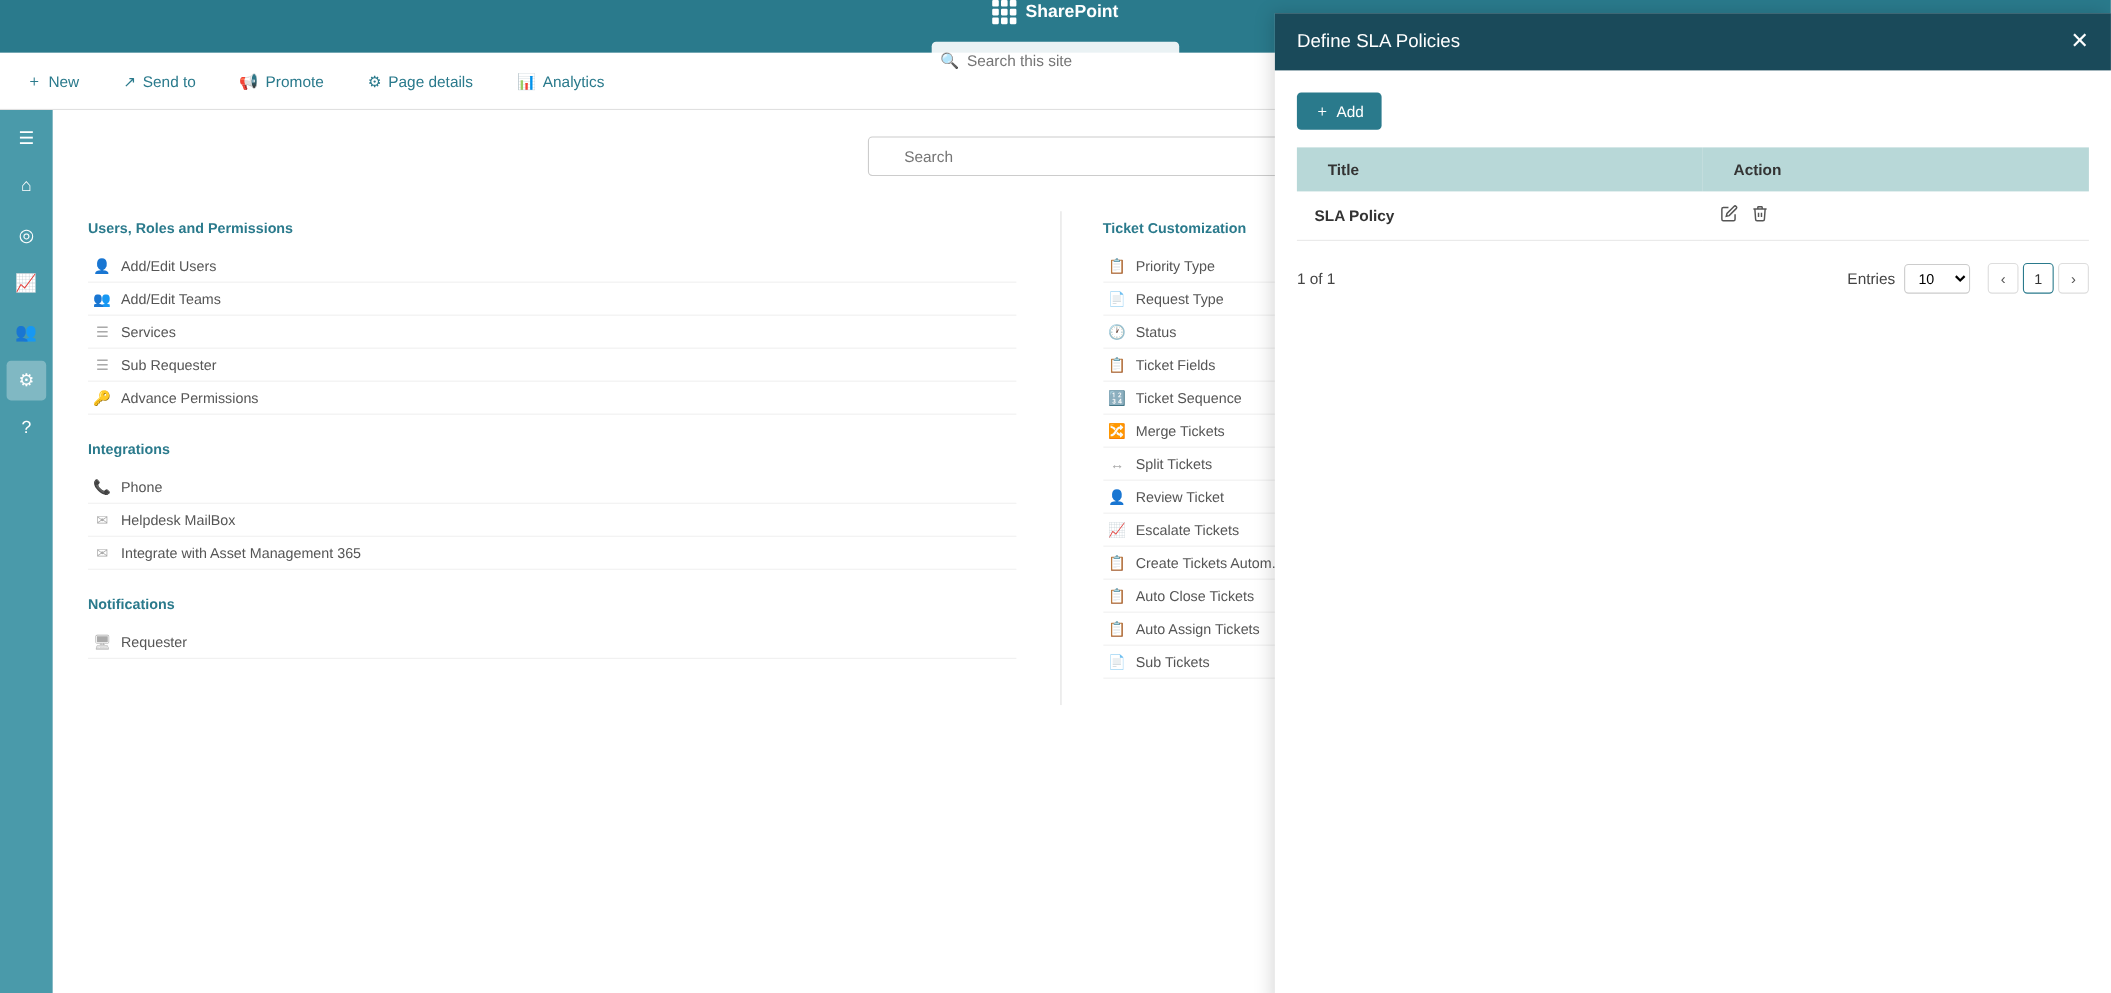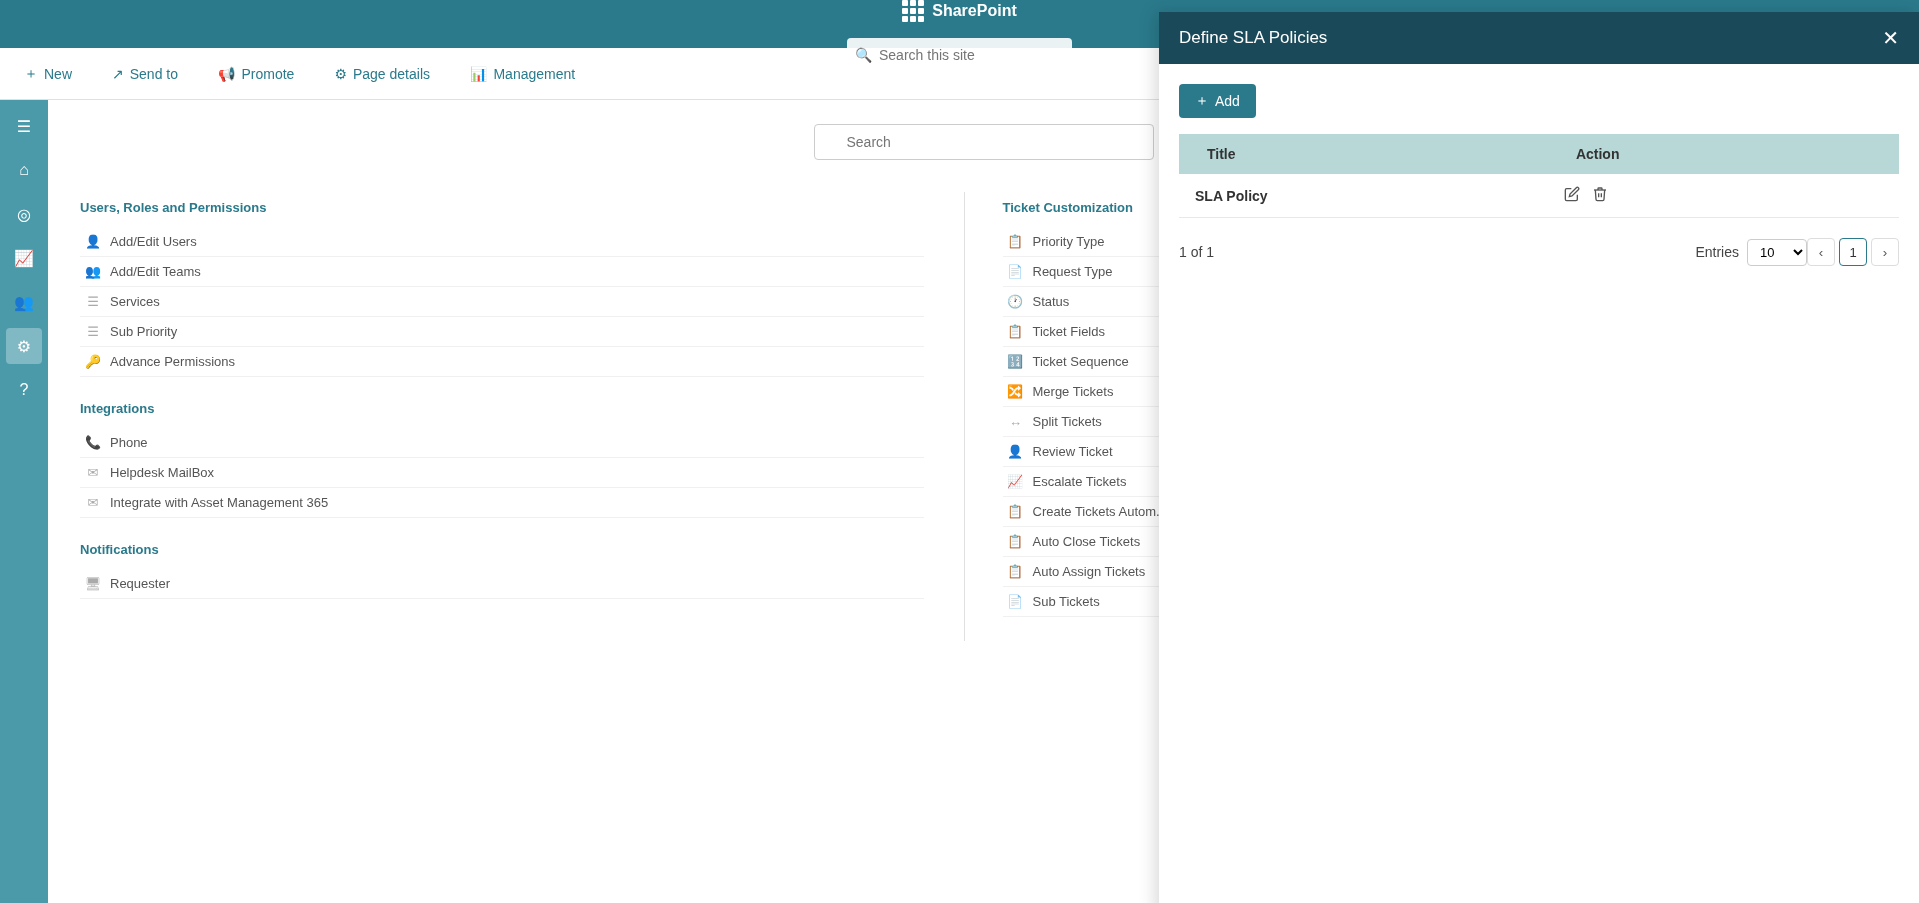--- a/index.html
+++ b/index.html
@@ -122,21 +122,21 @@
       padding: 24px 32px;
     }
 
     
     .content-search {
       display: flex;
       justify-content: center;
       margin-bottom: 32px;
     }
     .content-search-input {
-      width: 340px;
+      width: 389px;
       height: 36px;
       border: 1px solid #ccc;
       border-radius: 4px;
       padding: 0 12px 0 32px;
       font-size: 14px;
       color: #999;
       position: relative;
     }
     .content-search-wrap {
       position: relative;
@@ -360,21 +360,21 @@
   <button class="action-btn">
     <span>📢</span>
     <span>Promote</span>
   </button>
   <button class="action-btn">
     <span>⚙</span>
     <span>Page details</span>
   </button>
   <button class="action-btn">
     <span>📊</span>
-    <span>Management</span>
+    <span>Analytics</span>
   </button>
 </div>
 
 <div class="layout">
 
   <div class="sidebar">
     <div class="sidebar-icon">☰</div>
     <div class="sidebar-icon">⌂</div>
     <div class="sidebar-icon">◎</div>
     <div class="sidebar-icon">📈</div>
@@ -405,21 +405,21 @@
           <div class="menu-item">
             <span class="menu-item-icon">👥</span>
             <span>Add/Edit Teams</span>
           </div>
           <div class="menu-item">
             <span class="menu-item-icon">☰</span>
             <span>Services</span>
           </div>
           <div class="menu-item">
             <span class="menu-item-icon">☰</span>
-            <span>Sub Priority</span>
+            <span>Sub Requester</span>
           </div>
           <div class="menu-item">
             <span class="menu-item-icon">🔑</span>
             <span>Advance Permissions</span>
           </div>
         </div>
 
         <div class="section-group">
           <div class="menu-section-title">Integrations</div>
           <div class="menu-item">
@@ -547,21 +547,21 @@
                 </button>
               </div>
             </td>
           </tr>
         </tbody>
       </table>
 
       
       <div class="pagination-bar">
         <span>1 of 1</span>
-        <div style="display:flex;align-items:center;gap:0;">
+        <div style="display:flex;align-items:center;gap:16px;">
           <div class="entries-control">
             <span>Entries</span>
             <select class="entries-select">
               <option>10</option>
               <option>25</option>
               <option>50</option>
               <option>100</option>
             </select>
           </div>
           <div class="page-nav">

